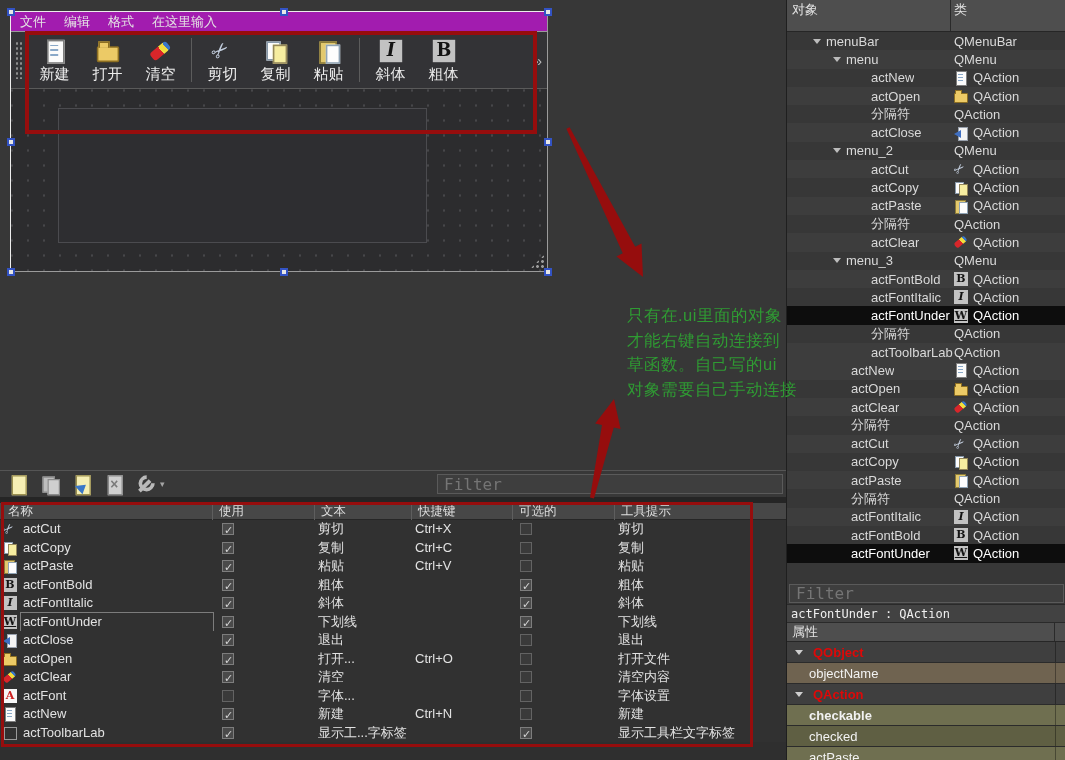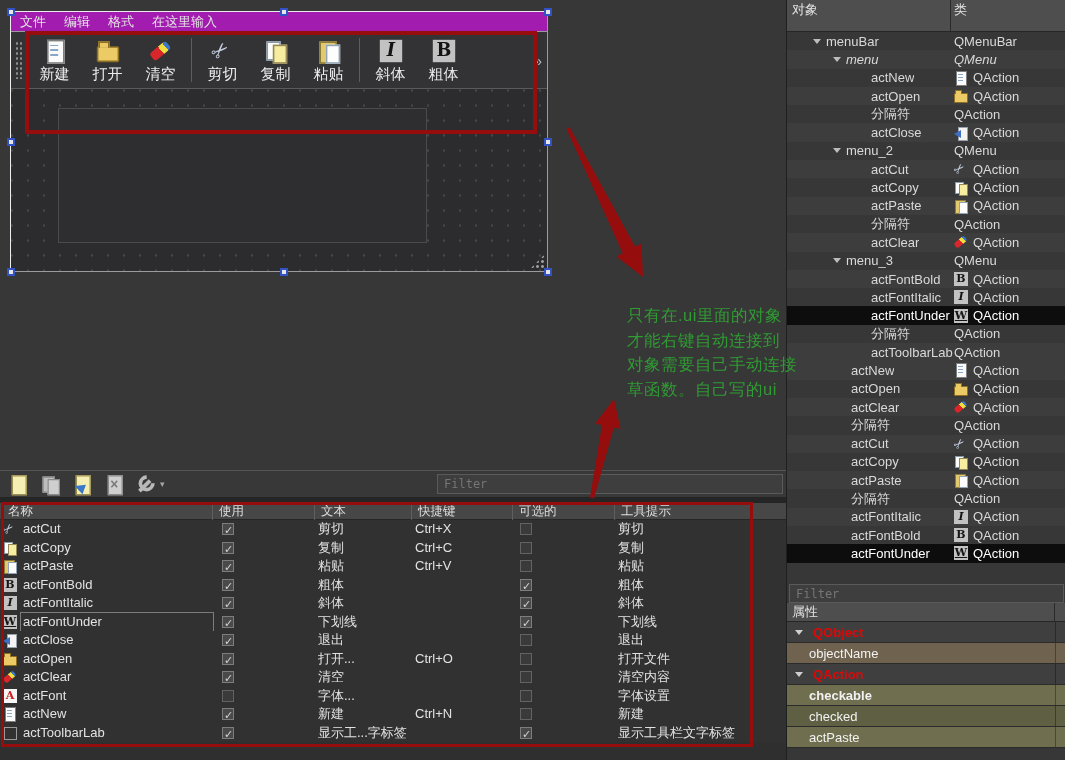--- a/index.html
+++ b/index.html
@@ -67,21 +67,21 @@
   .red-rect{position:absolute;border-style:solid;border-color:#960d0d;z-index:44;pointer-events:none}
   #anno-svg{position:absolute;left:0;top:0;width:1065px;height:760px;z-index:46;pointer-events:none}
   #anno-text{position:absolute;left:627px;top:303px;width:166px;font-size:16.5px;line-height:24.5px;z-index:40;letter-spacing:.5px;white-space:nowrap}
 
   
   #action-editor{position:absolute;left:0;top:470px;width:786px;height:290px;background:#2f2f2f;border-top:1px solid #555}
   .ae-toolbar{position:relative;height:26px;background:#383838;display:flex;align-items:center;gap:12px;padding-left:8px}
   .ae-tbtn{width:20px;height:18px;display:flex;align-items:center;justify-content:center}
   .ae-caret{color:#a5a5a5;font-size:9px;margin-left:-8px}
   .filter-input{background:#3e3e3e;border:1px solid #5a5a5a;color:#9a9a9a;
-    font-family:"DejaVu Sans Mono",monospace;font-size:12px;padding:0 6px;outline:none}
+    font-family:"DejaVu Sans Mono",monospace;font-size:16px;padding:0 6px;outline:none}
   #ae-filter{position:absolute;left:437px;top:3px;width:346px;height:20px}
   .ae-gap{height:6px;background:#252525}
   .ae-header{position:relative;height:17px;background:#474747;border-bottom:1px solid #262626}
   .ae-hcell{position:absolute;top:0;height:17px;line-height:17px;font-size:12.5px;color:#dedede;padding-left:6px;border-left:1px solid #5e5e5e}
   .ae-hcell.first{border-left:none;padding-left:4px}
   .ae-row{position:relative;height:18.5px;line-height:18.5px;font-size:13px;color:#e2e2e2;background:#313131}
   .ae-row .cell{position:absolute;top:0;white-space:nowrap}
   .ae-row .ric{position:absolute;left:3px;top:2px}
   .ae-name{left:23px}
   .ae-text{left:318px}
@@ -205,22 +205,22 @@
 
 <div class="red-rect" style="left:25px;top:31px;width:512px;height:103px;border-width:4px"></div>
 <div class="red-rect" style="left:1px;top:502px;width:752px;height:245px;border-width:3px"></div>
 <svg id="anno-svg">
   <polygon fill="#960d0d" points="569.6,127.2 635.2,246.8 641.5,243.6 643,277 616.5,256.4 622.8,253.2 566.4,128.8"></polygon>
   <polygon fill="#960d0d" points="590,497.6 602,425 595.2,423.5 614,399 620.6,429.1 613.8,427.6 594,498.4"></polygon>
 </svg>
 <div id="anno-text" style="color: rgb(47, 155, 51);">
     <div>只有在.ui里面的对象</div>
     <div>才能右键自动连接到</div>
+    <div>草函数。自己写的ui</div>
     <div>对象需要自己手动连接</div>
-    <div>草函数。自己写的ui</div>
   </div>
 
 <div id="action-editor">
   <div class="ae-toolbar" id="ae-toolbar">
     <span class="ae-tbtn">
         <span class="ic ic-new-action md"></span>
       </span>
       <span class="ae-tbtn">
         <span class="ic ic-copy-actions md"></span>
       </span>
@@ -364,21 +364,21 @@
     <span class="h2">类</span>
   </div>
   <div id="oi-rows">
       <div class="trow" style="padding-left: 26px;">
         <span class="tarrow"></span>
         <span class="tname">menuBar</span>
         <span class="tcls">
           <span>QMenuBar</span>
         </span>
       </div>
-      <div class="trow alt" style="padding-left: 46px; font-style: italic;">
+      <div class="trow alt" style="padding-left: 46px;">
         <span class="tarrow"></span>
         <span class="tname">menu</span>
         <span class="tcls">
           <span>QMenu</span>
         </span>
       </div>
       <div class="trow" style="padding-left: 84px;">
         <span class="tname">actNew</span>
         <span class="tcls">
           <span class="ic ic-doc"></span>
@@ -556,20 +556,21 @@
       </div>
       <div class="trow alt sel" style="padding-left: 64px;">
         <span class="tname">actFontUnder</span>
         <span class="tcls">
           <span class="ic ic-under ic-letter">W</span>
           <span>QAction</span>
         </span>
       </div>
     </div>
   <input class="filter-input rp-filter" placeholder="Filter" style="">
+  <div class="obj-label">actFontUnder : QAction</div>
   <div class="pe-header">
     <span>属性</span>
   </div>
   <div id="pe-rows">
       <div class="pe-row pe-cat">
         <span class="tarrow"></span>
         <span style="margin-left: 5px;">QObject</span>
       </div>
       <div class="pe-row pe-prop bg-brown">
         <span>objectName</span>

